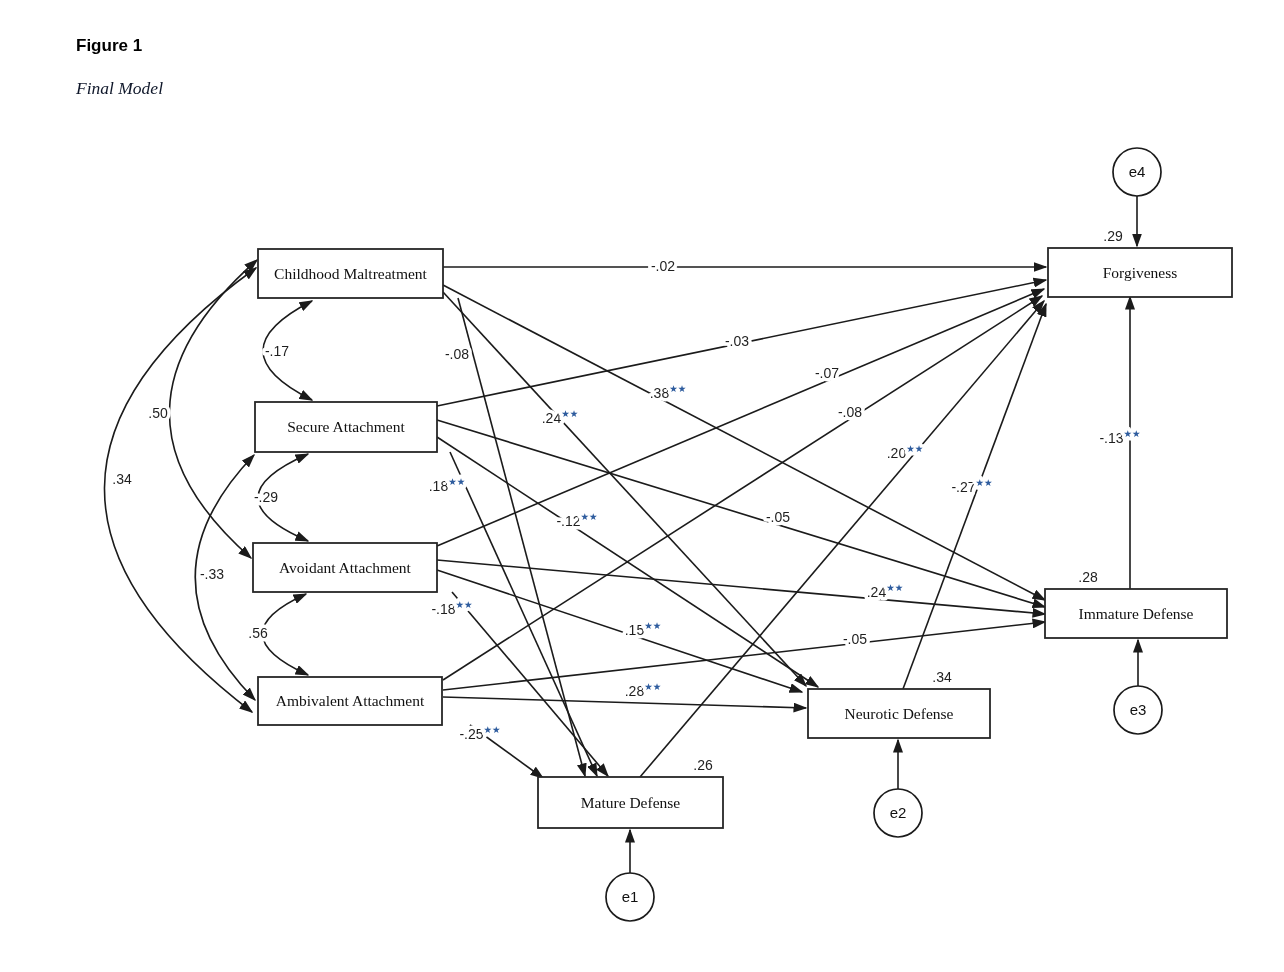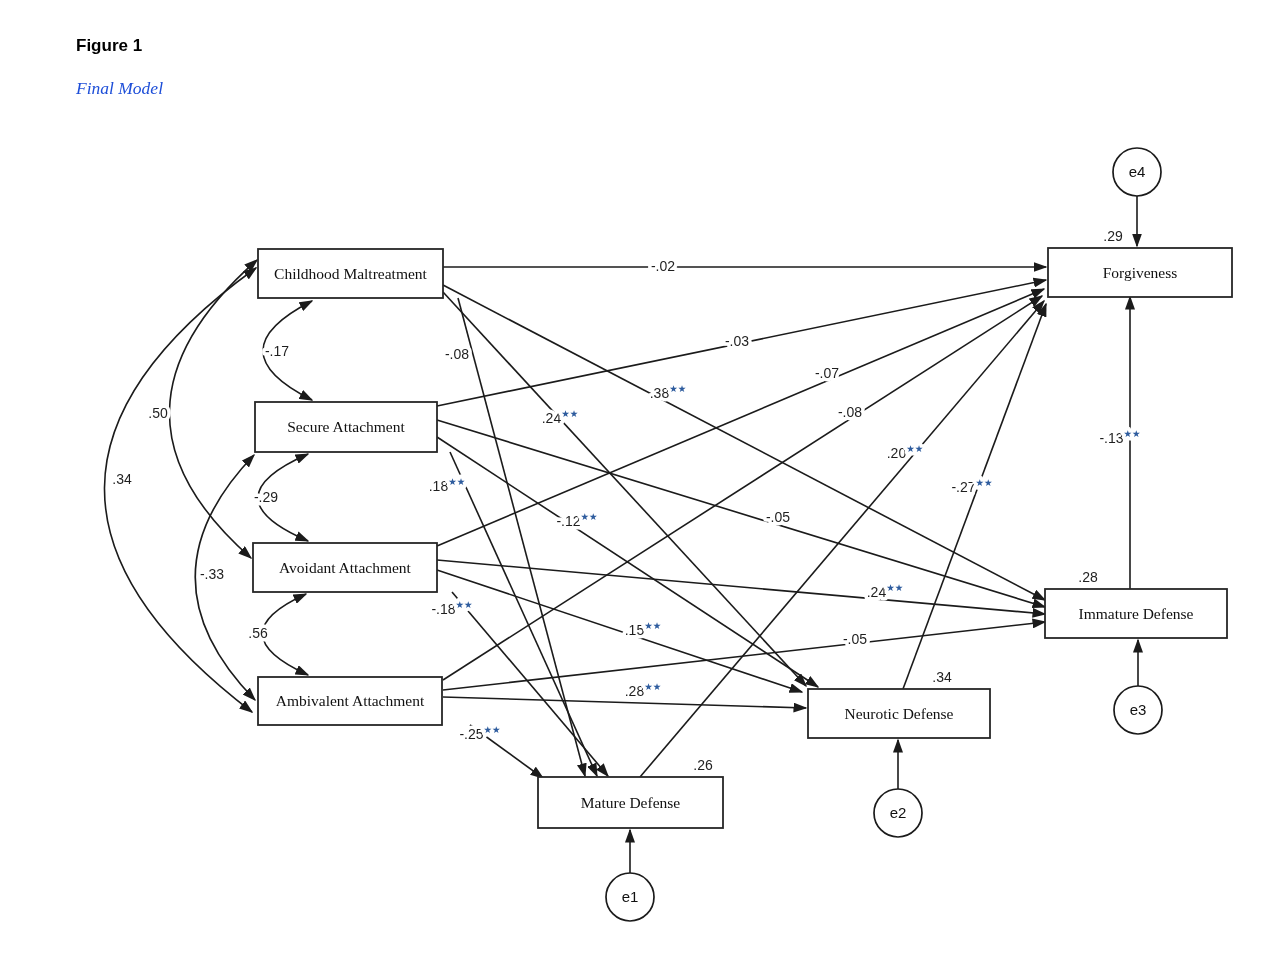--- a/index.html
+++ b/index.html
@@ -1,19 +1,19 @@
 <!DOCTYPE html>
 <html><head>
 <meta charset="utf-8">
 <style>
   html,body{margin:0;padding:0;background:#ffffff;}
   .page{position:relative;width:1244px;height:972px;background:#fff;overflow:hidden;
         font-family:"Liberation Sans",sans-serif;}
   .fig-label{position:absolute;left:76px;top:36px;font:bold 17px "Liberation Sans",sans-serif;color:#000;}
-  .fig-title{position:absolute;left:76px;top:78px;font:italic 17.5px "Liberation Serif","DejaVu Serif",serif;color:#1d4ed8;}
+  .fig-title{position:absolute;left:76px;top:78px;font:italic 17.5px "Liberation Serif","DejaVu Serif",serif;color:#0f172a;}
   svg{position:absolute;left:0;top:0;}
   .edge,.cov{stroke:#1b1b1b;stroke-width:1.6;fill:none;}
   .box{fill:#ffffff;stroke:#262626;stroke-width:1.8;}
   .node-label{font:15.5px "Liberation Serif","DejaVu Serif",serif;fill:#101010;text-anchor:middle;}
   .coef{font:14px "Liberation Sans","DejaVu Sans",sans-serif;fill:#1f1f1f;text-anchor:middle;
         paint-order:stroke;stroke:#ffffff;stroke-width:7px;stroke-linejoin:round;}
   .stars{font-family:"DejaVu Sans",sans-serif;font-size:9.5px;fill:#2e5c9e;}
   .r2{font:14px "Liberation Sans","DejaVu Sans",sans-serif;fill:#222;text-anchor:middle;
       paint-order:stroke;stroke:#fff;stroke-width:6px;}
   .etext{font:15px "Liberation Sans","DejaVu Sans",sans-serif;fill:#111;text-anchor:middle;}

